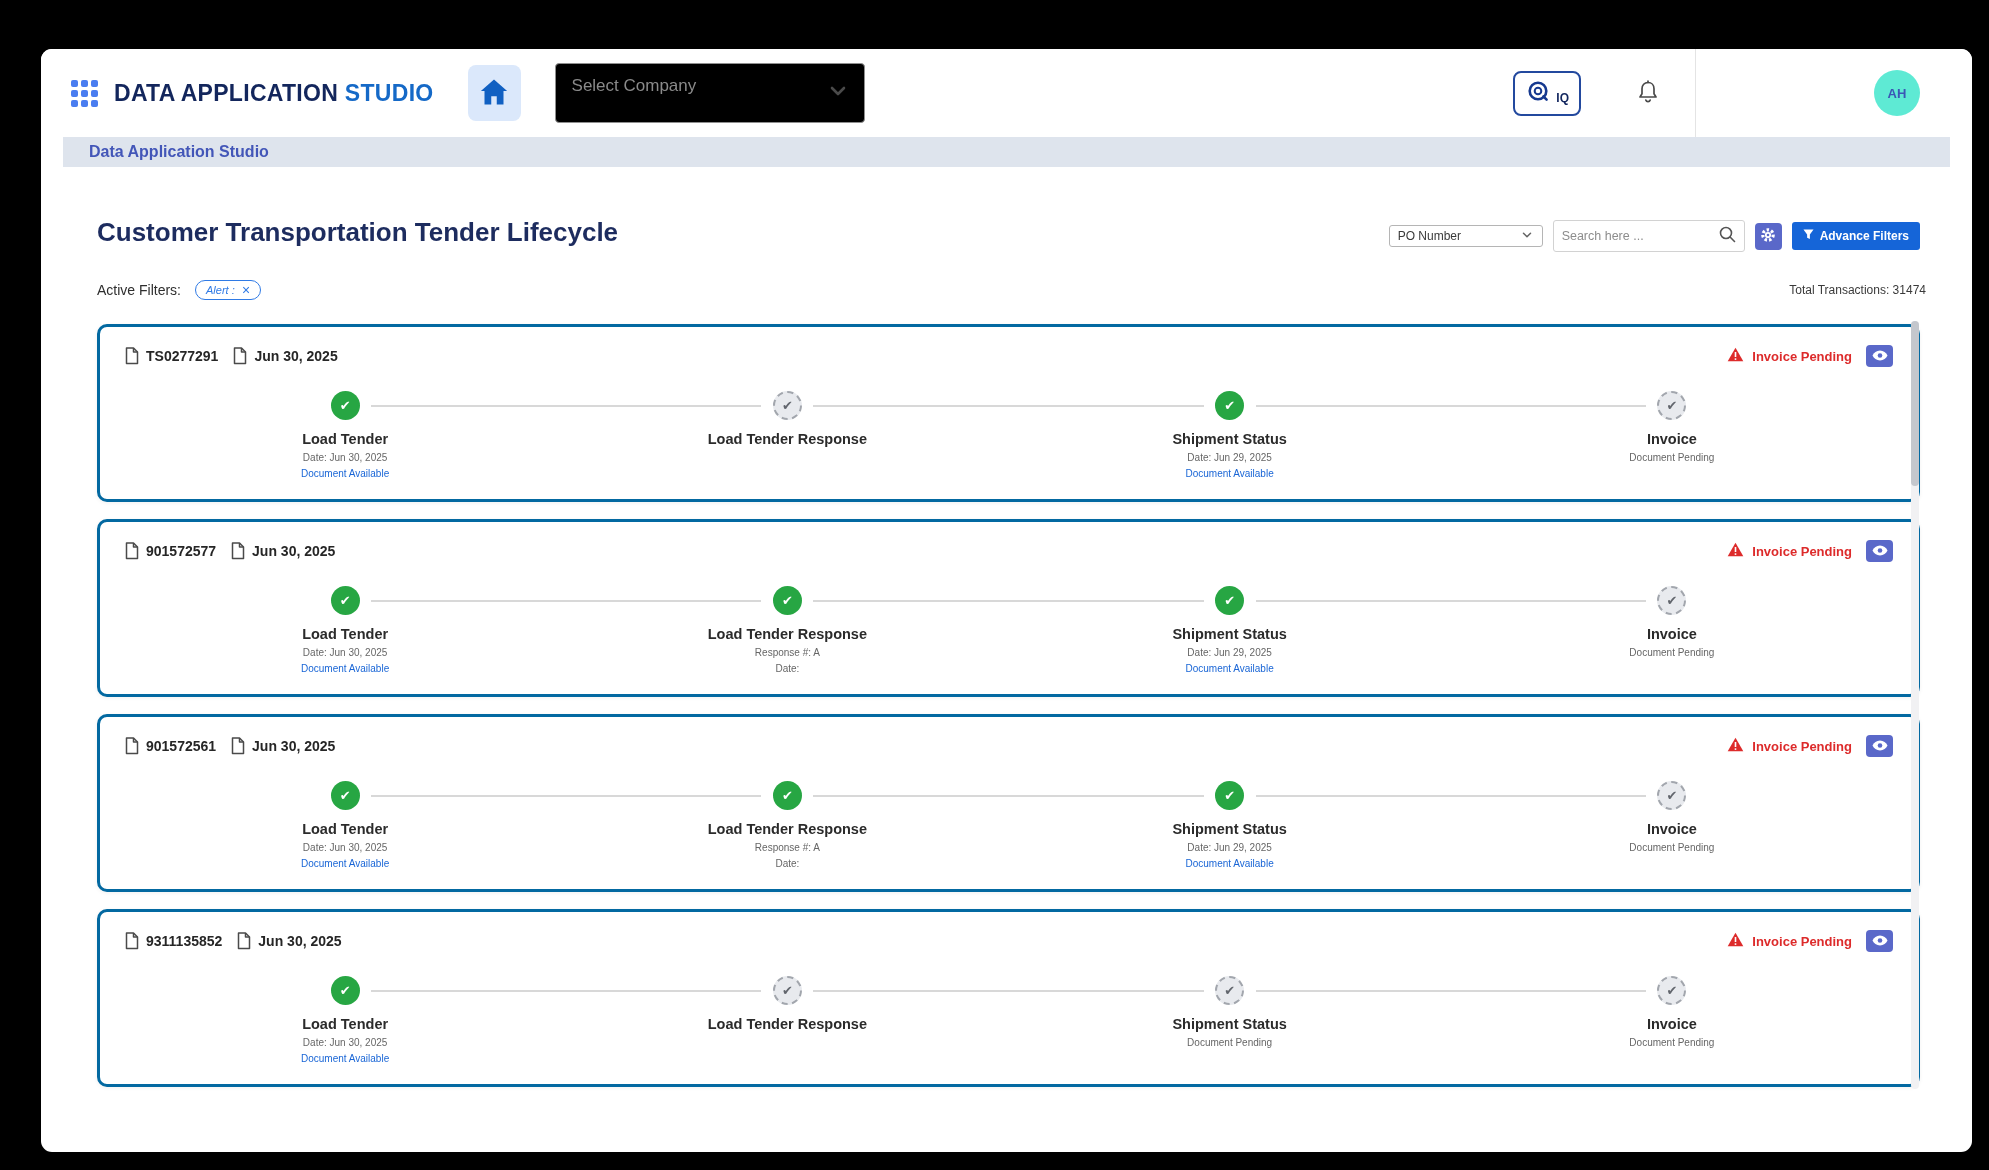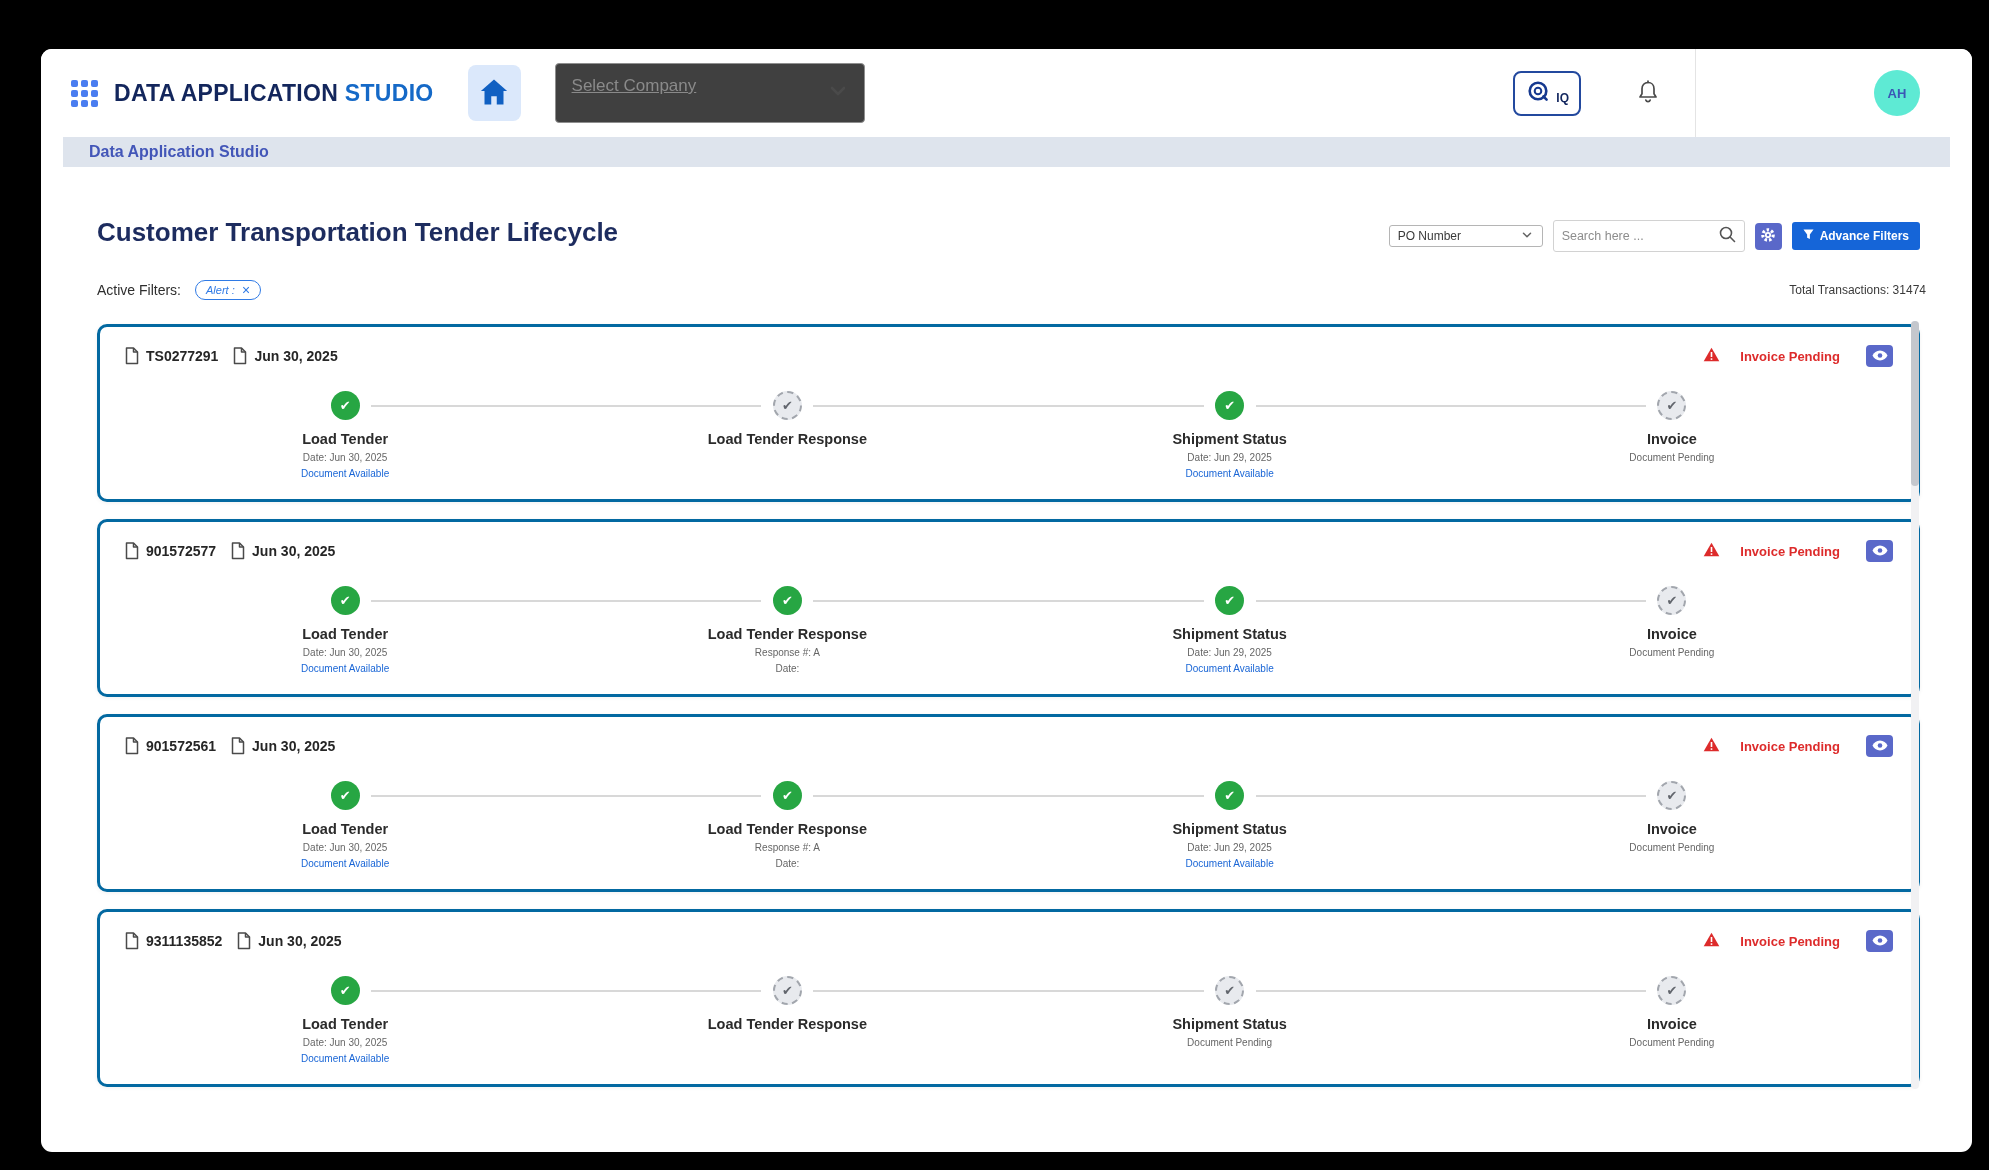--- a/index.html
+++ b/index.html
@@ -17,23 +17,23 @@
   }
 
   
   .topbar { height:88px; display:flex; align-items:center; padding:0 28px 0 30px; background:#fff; }
   .grid-icon { width:27px; height:27px; display:grid; grid-template-columns:repeat(3,1fr); gap:3px; cursor:pointer; }
   .grid-icon span { background:#4a7df0; border-radius:2px; }
   .brand-text { font-size:23px; font-weight:700; color:#13265c; letter-spacing:.3px; margin-left:16px; white-space:nowrap; }
   .brand-text .accent { color:#1569c7; }
   .home-btn { margin-left:34px; width:53px; height:56px; background:#dbe8fb; border:none; border-radius:8px;
               display:flex; align-items:center; justify-content:center; cursor:pointer; }
-  .company-select { margin-left:34px; width:310px; height:60px; background:#404040; border:1px solid #8f8f8f;
+  .company-select { margin-left:34px; width:310px; height:60px; background:#000000; border:1px solid #8f8f8f;
               border-radius:4px; display:flex; align-items:center; justify-content:space-between;
-              padding:0 14px 14px 16px; color:#8a8a8a; font-size:17px; cursor:pointer;text-decoration:underline; }
+              padding:0 14px 14px 16px; color:#8a8a8a; font-size:17px; cursor:pointer; }
   .company-select svg { margin-top:14px; }
   .top-spacer { flex:1; }
   .iq-btn { display:flex; align-items:center; gap:5px; padding:0 10px; height:45px; background:#fff;
             border:2px solid #23499e; border-radius:8px; cursor:pointer; }
   .iq-btn .iq-text { font-size:12px; font-weight:700; color:#12265e; margin-top:10px; }
   .bell-btn { margin-left:56px; background:none; border:none; cursor:pointer; display:flex; }
   .vdiv { width:1px; height:88px; background:#e4e4e4; margin-left:36px; }
   .avatar { width:46px; height:46px; border-radius:50%; background:#5eead4; color:#3b57b5;
             font-weight:700; font-size:13px; display:flex; align-items:center; justify-content:center;
             margin-left:178px; margin-right:24px; cursor:pointer; }
@@ -70,21 +70,21 @@
 
   
   .card-list { margin-top:24px; display:flex; flex-direction:column; gap:17px; padding-bottom:30px; }
   .card { background:#fff; border:3px solid #0369a1; border-radius:10px;
           box-shadow:0 1px 4px rgba(0,0,0,.06); padding:18px 24px 20px; }
   .card-head { display:flex; align-items:center; }
   .doc-ico { display:flex; }
   .doc-ico + .card-id, .doc-ico + .card-date { margin-left:7px; }
   .card-id, .card-date { font-size:14px; font-weight:600; color:#262626; }
   .card-head .doc-ico.second { margin-left:14px; }
-  .head-right { margin-left:auto; display:flex; align-items:center; gap:20px; }
+  .head-right { margin-left:auto; display:flex; align-items:center; gap:8px; }
   .status { color:#dd2b2b; font-weight:700; font-size:13px; }
   .eye-btn { width:27px; height:22px; background:#5a68c9; border:none; border-radius:4px;
              display:flex; align-items:center; justify-content:center; margin-left:6px; cursor:pointer; }
 
   .steps { display:flex; margin-top:24px; }
   .step { flex:1; position:relative; display:flex; flex-direction:column; align-items:center; }
   .step:not(:last-child)::after { content:""; position:absolute; top:13.5px; left:calc(50% + 26px);
              width:calc(100% - 52px); height:2px; background:#d8d8d8; }
   .dot { width:29px; height:29px; border-radius:50%; display:flex; align-items:center; justify-content:center; z-index:1; }
   .step.complete .dot { background:#27a643; }

